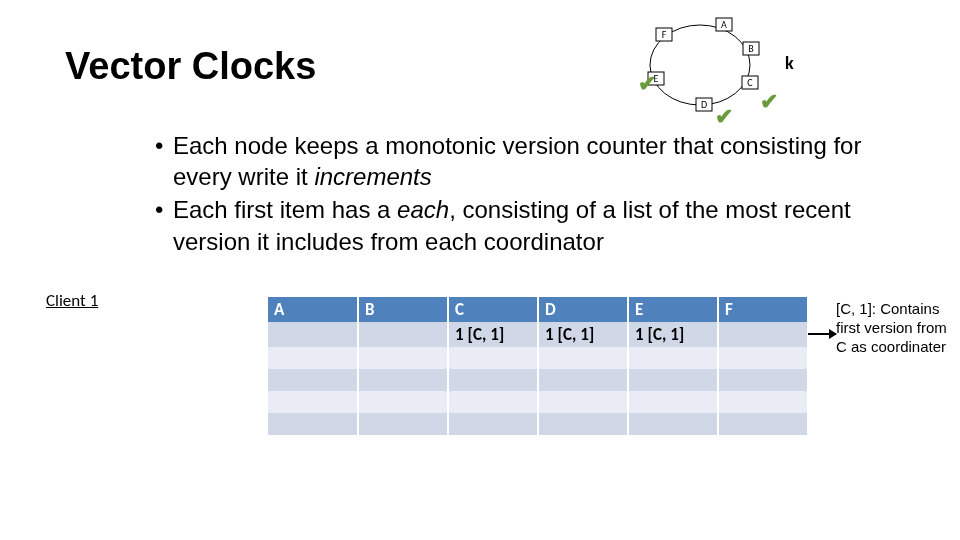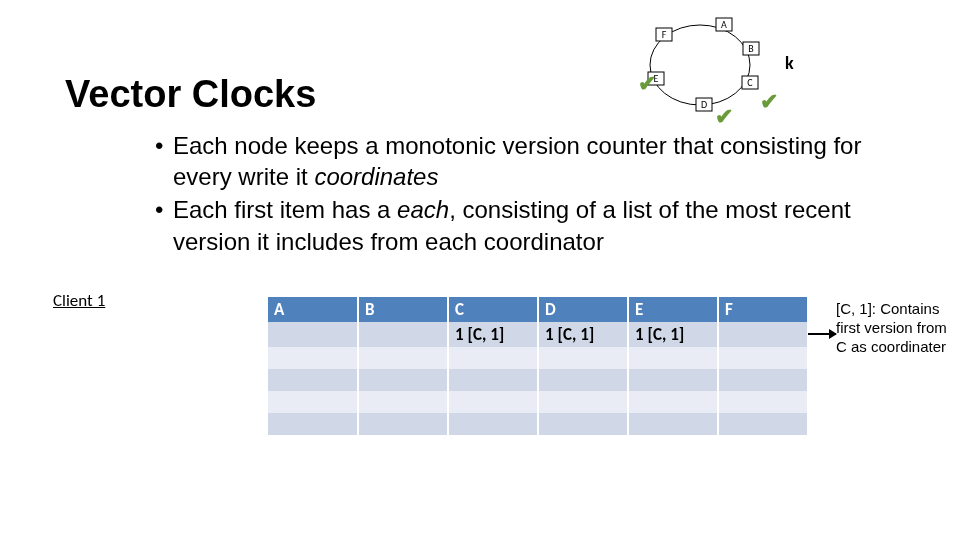--- a/index.html
+++ b/index.html
@@ -1,33 +1,33 @@
 <!DOCTYPE html>
 <html><head>
 <meta charset="utf-8">
 <style>
   * { box-sizing: border-box; margin: 0; padding: 0; }
   html, body { width: 960px; height: 540px; background: #fff; font-family: Arial, Helvetica, sans-serif; color: #000; }
   .slide { position: relative; width: 960px; height: 540px; }
 
-  .title { position: absolute; left: 65px; top: 45px; font-size: 38px; font-weight: 700; margin-top: 28px; }
+  .title { position: absolute; left: 65px; top: 45px; font-size: 38px; font-weight: 700; }
 
   
   .ring { position: absolute; left: 620px; top: 10px; width: 160px; height: 110px; font-family: Calibri, Arial, sans-serif; }
   .ring svg { position: absolute; left: 0; top: 0; }
   .klabel { position: absolute; left: 165px; top: 42px; font-size: 18px; font-weight: 600; }
   .check { position: absolute; font-size: 22px; color: #6a9b3a; font-weight: bold; }
 
   .bullets { position: absolute; left: 155px; top: 130px; right: 40px; font-size: 24px; line-height: 1.3; }
   .bullets .row { display: flex; margin-bottom: 2px; }
   .bullets .dot { width: 18px; flex: none; }
   .em { font-style: italic; }
 
   
-  .oplog { position: absolute; left: 53px; top: 290px; width: 225px; font-family: Calibri, Arial, sans-serif; font-size: 17px; line-height: 1.3; }
+  .oplog { position: absolute; left: 46px; top: 290px; width: 225px; font-family: Calibri, Arial, sans-serif; font-size: 17px; line-height: 1.3; }
   .oplog .u { text-decoration: underline; }
   .oplog .indent { padding-left: 28px; }
 
   
   .tab { position: absolute; left: 268px; top: 297px; font-family: Calibri, Arial, sans-serif; font-size: 17px; border-collapse: collapse; }
   .tab th { background: #4f81bd; color: #fff; font-weight: 700; text-align: left; width: 90px; height: 24px; padding: 2px 6px; border-right: 2px solid #fff; }
   .tab td { height: 22px; padding: 2px 6px; border-right: 2px solid #fff; font-weight: 600; }
   .tab tr.odd td { background: #d0d8e8; }
   .tab tr.even td { background: #e9ecf4; }
 
@@ -63,21 +63,21 @@
     <span class="klabel">k</span>
     <span class="check" style="left:140px; top:78px;">✔</span>
     <span class="check" style="left:95px; top:93px;">✔</span>
     <span class="check" style="left:18px; top:60px;">✔</span>
   </div>
 
   <div class="bullets">
     <div class="row">
       <div class="dot">•</div>
       <div>
-        <span>Each node keeps a monotonic version counter that consisting for every write it </span><span class="em">coordinates</span><span></span>
+        <span>Each node keeps a monotonic version counter that consisting for every write it </span><span class="em">increments</span><span></span>
       </div>
     </div>
     <div class="row">
       <div class="dot">•</div>
       <div>
         <span>Each first item has a </span><span class="em">each</span><span>, consisting of a list of the most recent version it includes from each coordinator</span>
       </div>
     </div>
   </div>
 

